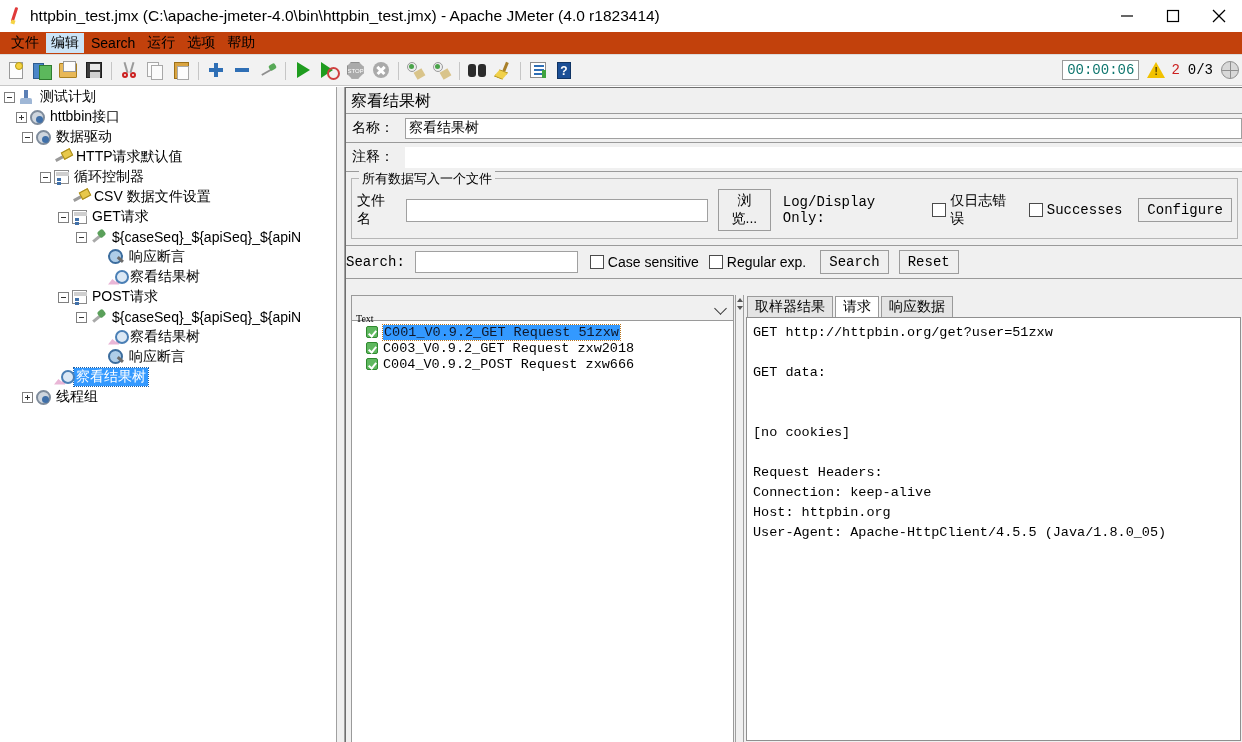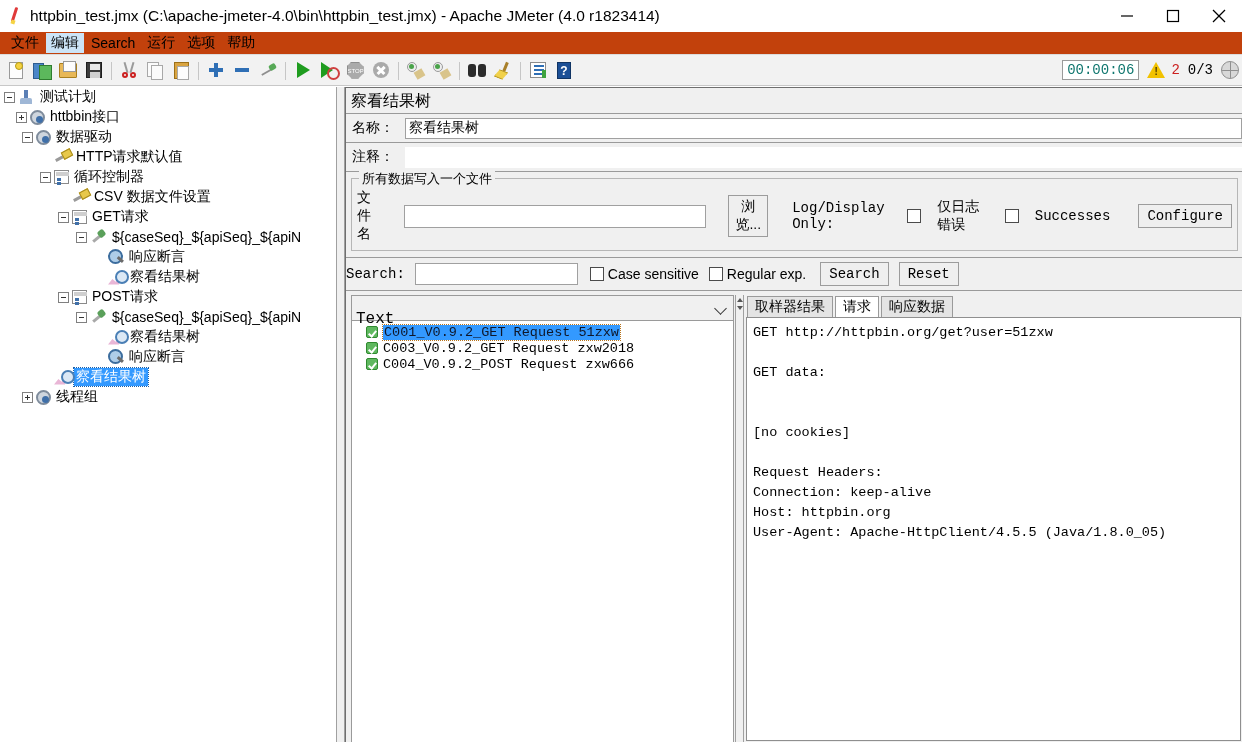--- a/index.html
+++ b/index.html
@@ -203,21 +203,21 @@
   .sep-line { height:1px; background:#9a9a9a; }
 
   .group {
     margin:6px 4px 0 5px; border:1px solid #b6b6b6; position:relative; background:#f0f0f0;
     padding:10px 5px 7px 5px;
   }
   .group-title {
     position:absolute; top:-9px; left:7px; background:#f0f0f0; padding:0 3px;
     font-size:13px; color:#000;
   }
-  .grow { display:flex; align-items:center; gap:12px; }
+  .grow { display:flex; align-items:center; gap:0px; }
   .lab { font-size:14px; color:#000; }
   .file-in { flex:0 0 auto; width:302px; height:23px; background:#fff; border:1px solid #a0a0a0;
      font-size:14px; padding:1px 3px; margin-left:8px; outline:none;}
   .btn {
     background:#efefef; border:1px solid #9c9c9c; font-size:14px; color:#000;
     font-family:"Liberation Mono", monospace; padding:3px 8px; cursor:default;
   }
   .btn.sm{ padding:2px 6px; font-family:"Liberation Sans",sans-serif;}
   .chk { width:14px;height:14px;border:1px solid #4b4b4b;background:#fff;flex:0 0 auto; }
   .chk-lab{ font-size:14px; margin-left:4px; margin-right:10px;}
@@ -235,21 +235,21 @@
     position:absolute; left:0; top:0; width:897px; height:455px;
   }
   .res-left {
     position:absolute; left:5px; top:0; width:383px; bottom:0; background:#fff;
     border:1px solid #9a9a9a;
   }
   .combo {
     height:25px; background:#f0f0f0; border-bottom:1px solid #9a9a9a;
     display:flex; align-items:center; padding-left:4px; position:relative;
   }
-  .combo-val{ font-family:Liberation Mono, monospace; font-size:16px; color:#000;margin-top:21px;}
+  .combo-val{ font-family:Liberation Serif, serif; font-size:10px; color:#000;margin-top:21px;}
   .chev{ position:absolute; right:8px; top:8px; width:9px;height:9px;
      border-left:1.6px solid #333; border-bottom:1.6px solid #333; transform:rotate(-45deg);}
   .res-list{ background:#ffffff; padding-top:3px; }
   .res-item{ height:16px; display:flex; align-items:center; font-family:"Liberation Mono",monospace;
      font-size:13.5px; color:#000; padding-left:14px; white-space:nowrap;}
   .ok-badge{ width:12px;height:12px;border-radius:2px;background:#5fb85f;border:1px solid #2f8a2f;
      position:relative; flex:0 0 auto; margin-right:5px;}
   .ok-badge::after{content:"";position:absolute;left:3px;top:2px;width:3px;height:6px;
      border-right:2px solid #fff;border-bottom:2px solid #fff;transform:rotate(40deg);}
   .res-text.sel{ background:#3399ff; color:#0f172a; outline:1px dotted #b9741b; padding:0 1px;}

